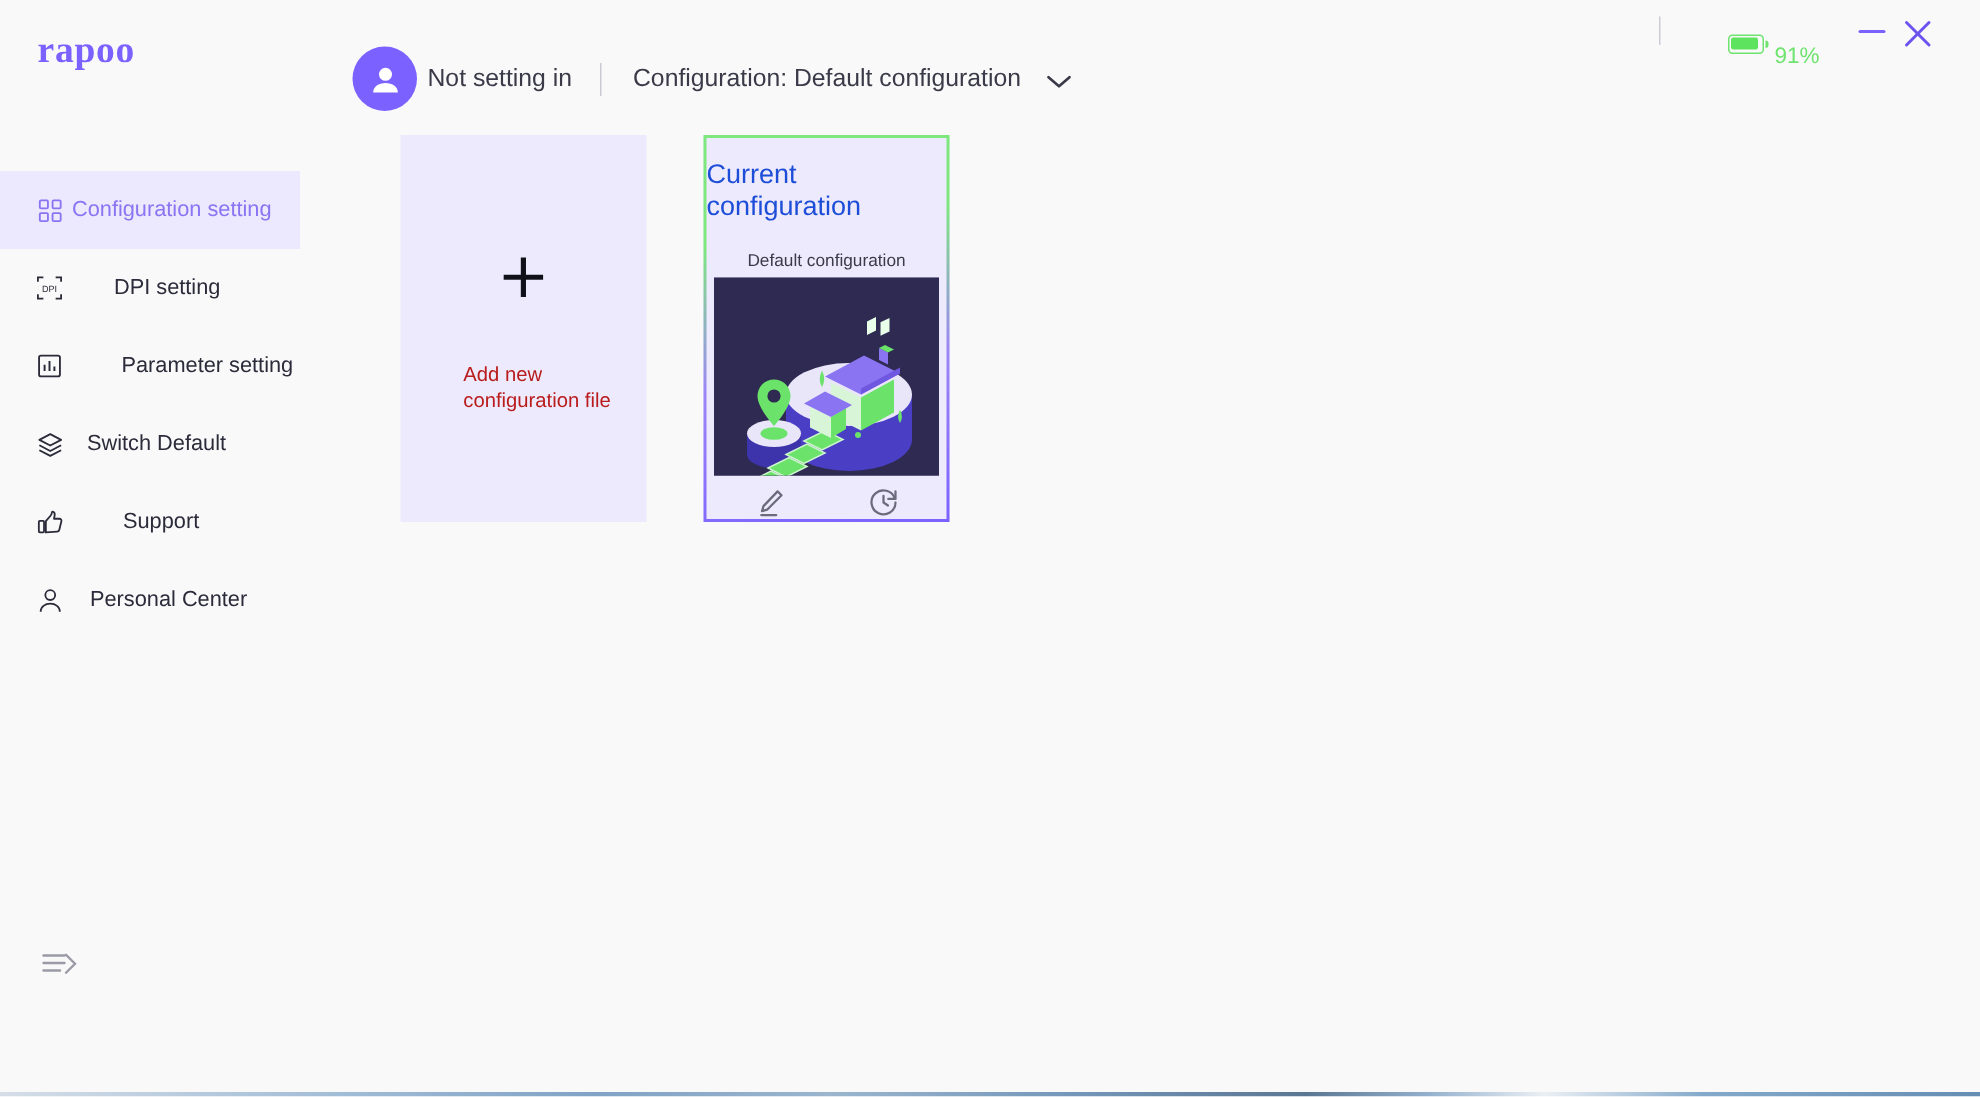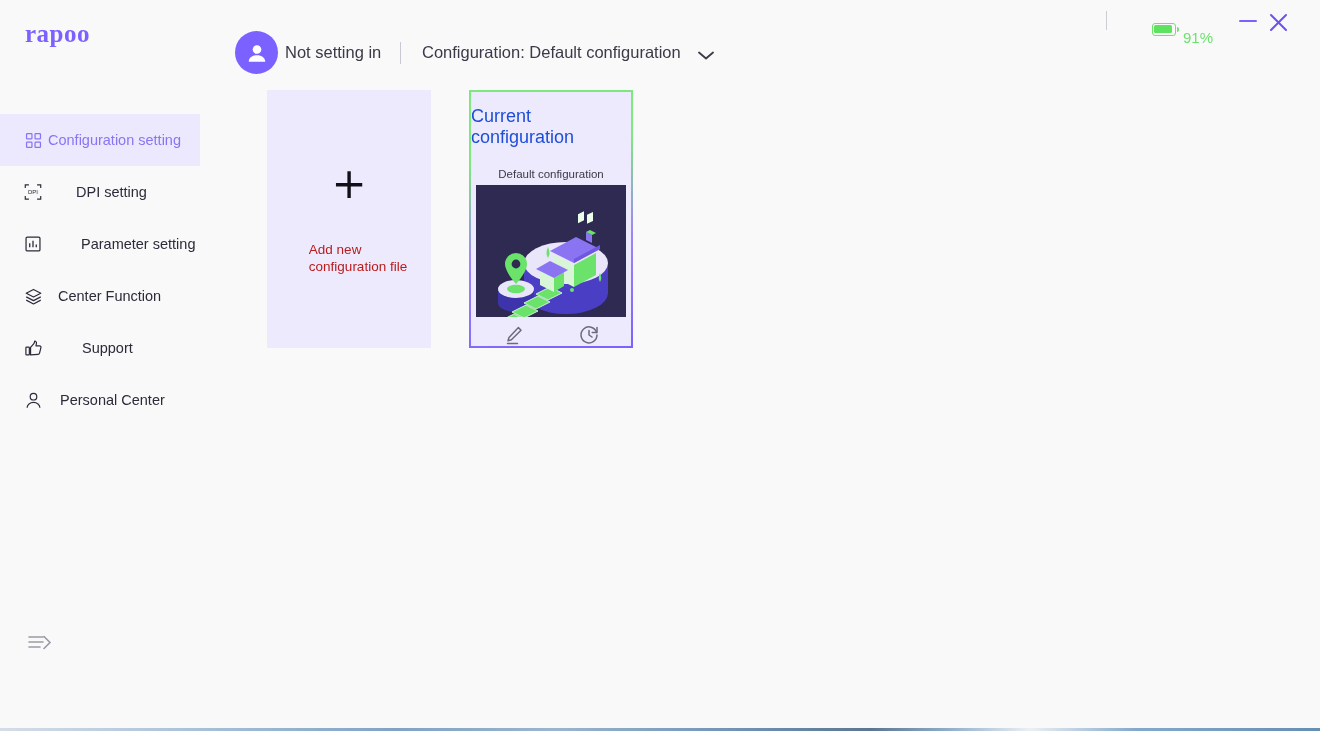--- a/index.html
+++ b/index.html
@@ -234,21 +234,21 @@
       </div>
 
       <div class="nav-item">
         <span class="nav-icon">
           <svg viewBox="0 0 22 22" width="19" height="19" fill="none" stroke="currentColor" stroke-width="1.4" stroke-linejoin="round">
             <path d="M11 2.8 2.6 7.2 11 11.6l8.4-4.4z"></path>
             <path d="M2.6 11.4 11 15.8l8.4-4.4"></path>
             <path d="M2.6 15.2 11 19.6l8.4-4.4"></path>
           </svg>
         </span>
-        <span class="nav-label lbl-switch">Center Function</span>
+        <span class="nav-label lbl-switch">Switch Default</span>
       </div>
 
       <div class="nav-item">
         <span class="nav-icon">
           <svg viewBox="0 0 22 22" width="19" height="19" fill="none" stroke="currentColor" stroke-width="1.4" stroke-linejoin="round">
             <rect x="2.2" y="9.5" width="4" height="9" rx="0.7"></rect>
             <path d="M7.6 18.5V9.8l3.6-4.2c.5-.6 1-1.5 1-2.4 0-.7.6-1 1.1-.7.9.5 1.3 1.6 1.1 2.7l-.5 2.7h4.1c1.1 0 1.9 1 1.6 2l-1.6 6.5c-.2.8-.9 1.4-1.7 1.4z"></path>
           </svg>
         </span>
         <span class="nav-label lbl-support">Support</span>

